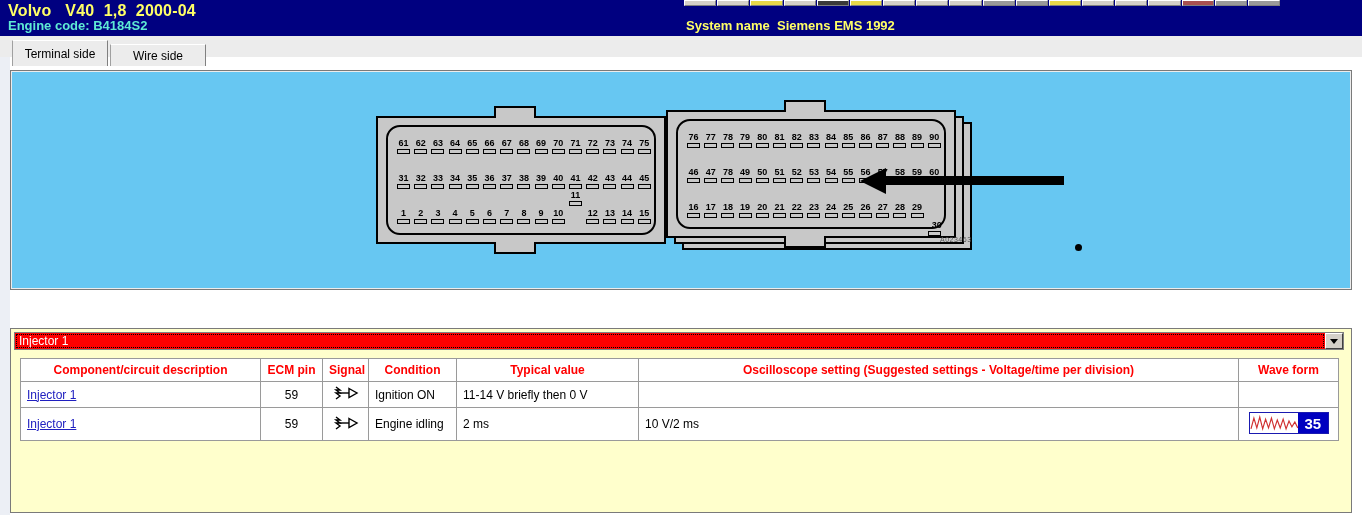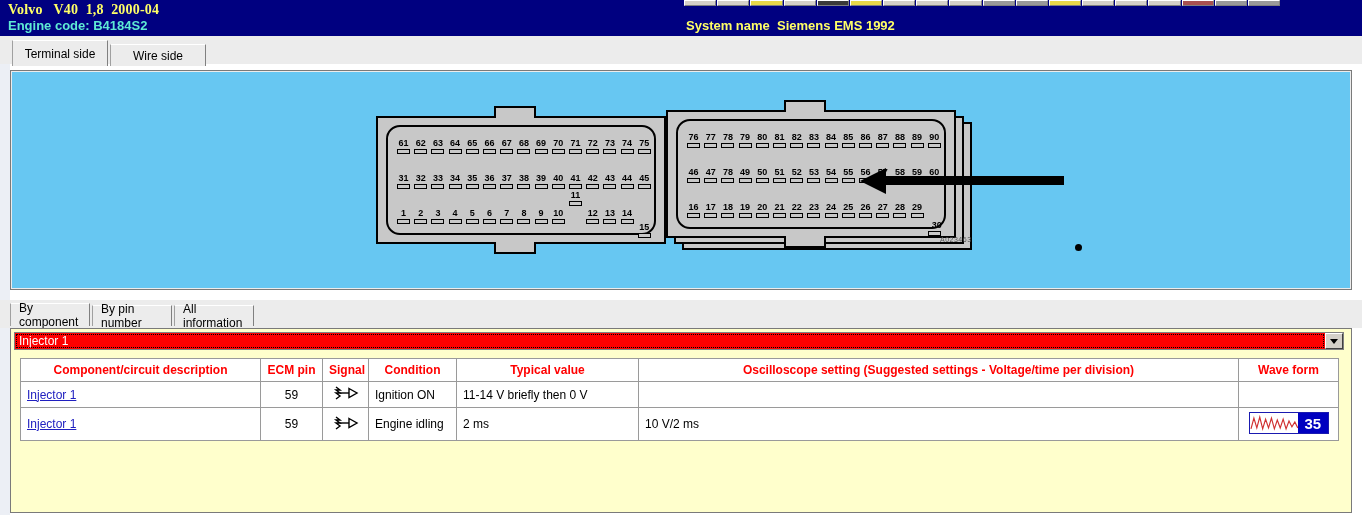--- a/index.html
+++ b/index.html
@@ -27,37 +27,37 @@
     border: 1px solid #ffffff;
     border-right-color: #808080; border-bottom-color: #808080;
   }
   .tb-btn.yellow { background: #e8d84a; }
   .tb-btn.dark   { background: #3a3a3a; }
   .tb-btn.red    { background: #a85050; }
   .tb-btn.grey   { background: #9a9a9a; }
 
   .veh-line1 {
     position: absolute; left: 8px; top: 2px;
-    color: #ffff66; font-size: 14px; font-weight: bold;
-    letter-spacing: 0.2px; white-space: pre; font-family: Liberation Serif, serif;
+    color: #ffff66; font-size: 16px; font-weight: bold;
+    letter-spacing: 0.2px; white-space: pre;
   }
   .veh-line2 {
     position: absolute; left: 8px; top: 18px;
     color: #5eead4; font-size: 13px; font-weight: bold;
     white-space: pre;
   }
   .sysname {
     position: absolute; left: 686px; top: 18px;
     color: #ffff66; font-size: 13px; font-weight: bold;
     white-space: pre;
   }
 
   
   .tabs-upper {
-    position: absolute; left: 0; top: 36px; width: 1362px; height: 28px;
+    position: absolute; left: 0; top: 36px; width: 1362px; height: 21px;
     background: #ececec;
   }
   .tab {
     position: absolute; top: 8px; height: 22px;
     background: #ececec;
     border-left: 1px solid #a0a0a0;
     border-top: 1px solid #ffffff;
     border-right: 1px solid #808080;
     font-size: 12px; color: #000;
     display: flex; align-items: center; justify-content: center;
@@ -444,21 +444,21 @@
                 <span class="slot"></span>
               </div>
               <div class="pin" style="left: 214.4px; top: 82px;">
                 <span class="num">13</span>
                 <span class="slot"></span>
               </div>
               <div class="pin" style="left: 231.6px; top: 82px;">
                 <span class="num">14</span>
                 <span class="slot"></span>
               </div>
-              <div class="pin" style="left: 248.8px; top: 96px;">
+              <div class="pin" style="left: 248.8px; top: 82px;">
                 <span class="num">15</span>
                 <span class="slot"></span>
               </div>
             </div>
         </div>
       </div>
 
       <div class="conn-body" style="left:654px;top:38px;width:290px;height:128px;">
         <div class="conn-tab" style="left:116px;top:-12px;width:42px;height:12px;border-bottom:none;"></div>
         <div class="conn-tab" style="left:116px;top:124px;width:42px;height:12px;border-top:none;"></div>
@@ -650,31 +650,20 @@
 
       <div class="arrow-shaft" style="left:874px;top:104px;width:178px;"></div>
       <div class="arrow-head" style="left:848px;top:96px;"></div>
 
       <div class="annot-dot" style="left:1063px;top:172px;"></div>
 
       <div class="diag-code" style="left:928px;top:164px;">A023463</div>
     </div>
   </div>
 
-  <div class="tabs-lower">
-    <div class="tab2 selected" style="left:10px;width:80px;">
-      <span>By component</span>
-    </div>
-    <div class="tab2" style="left:92px;width:80px;">
-      <span>By pin number</span>
-    </div>
-    <div class="tab2" style="left:174px;width:80px;">
-      <span>All information</span>
-    </div>
-  </div>
 
   <div class="content">
 
     <div class="combo">
       <div class="combo-value">Injector 1</div>
       <div class="combo-btn">
         <span class="caret"></span>
       </div>
     </div>
 

